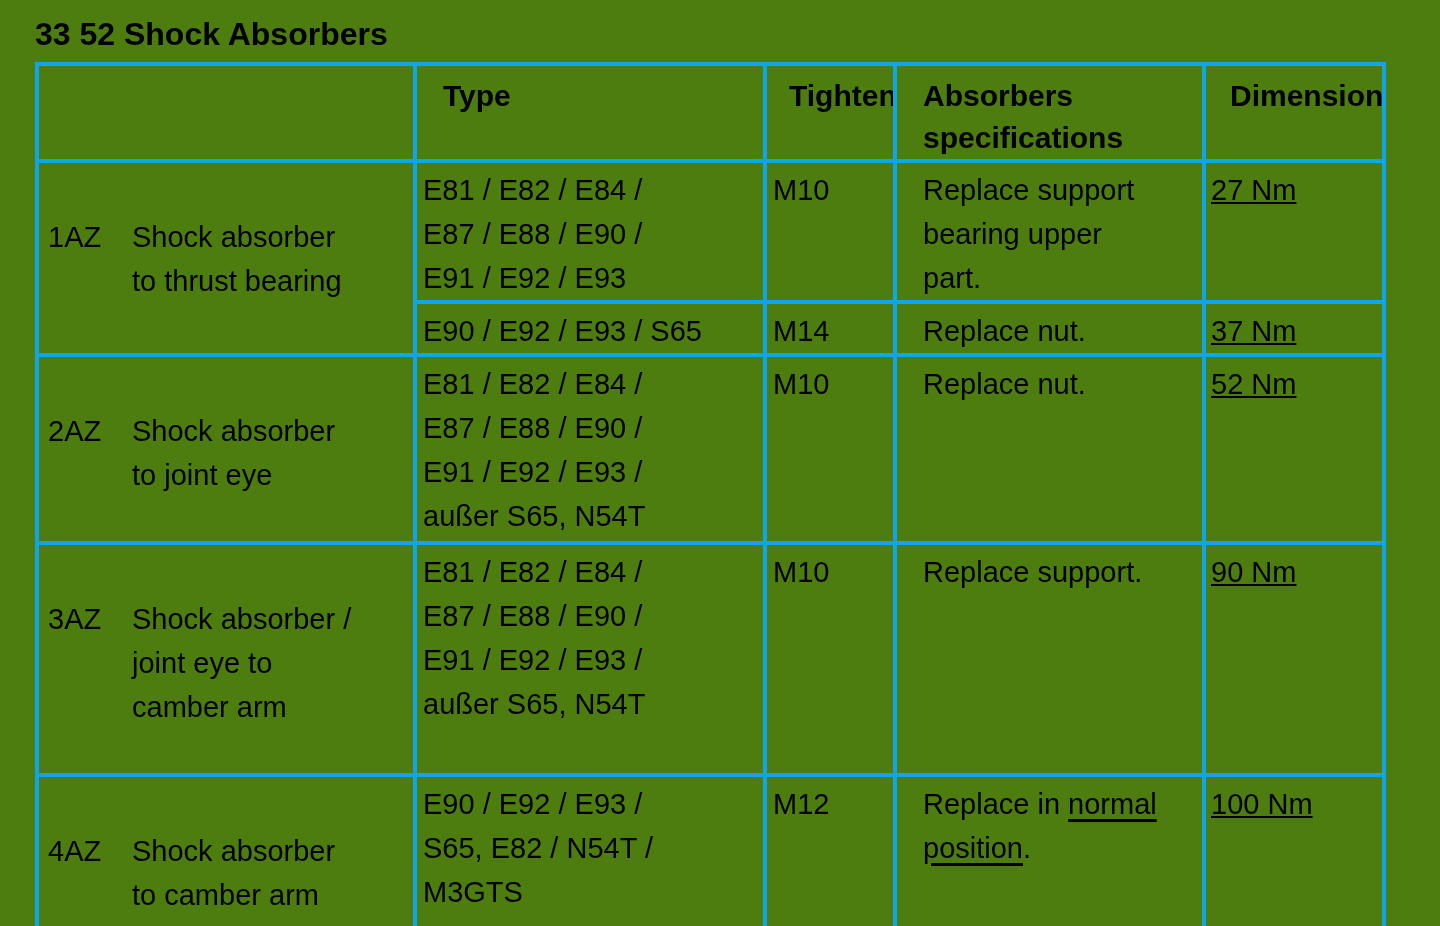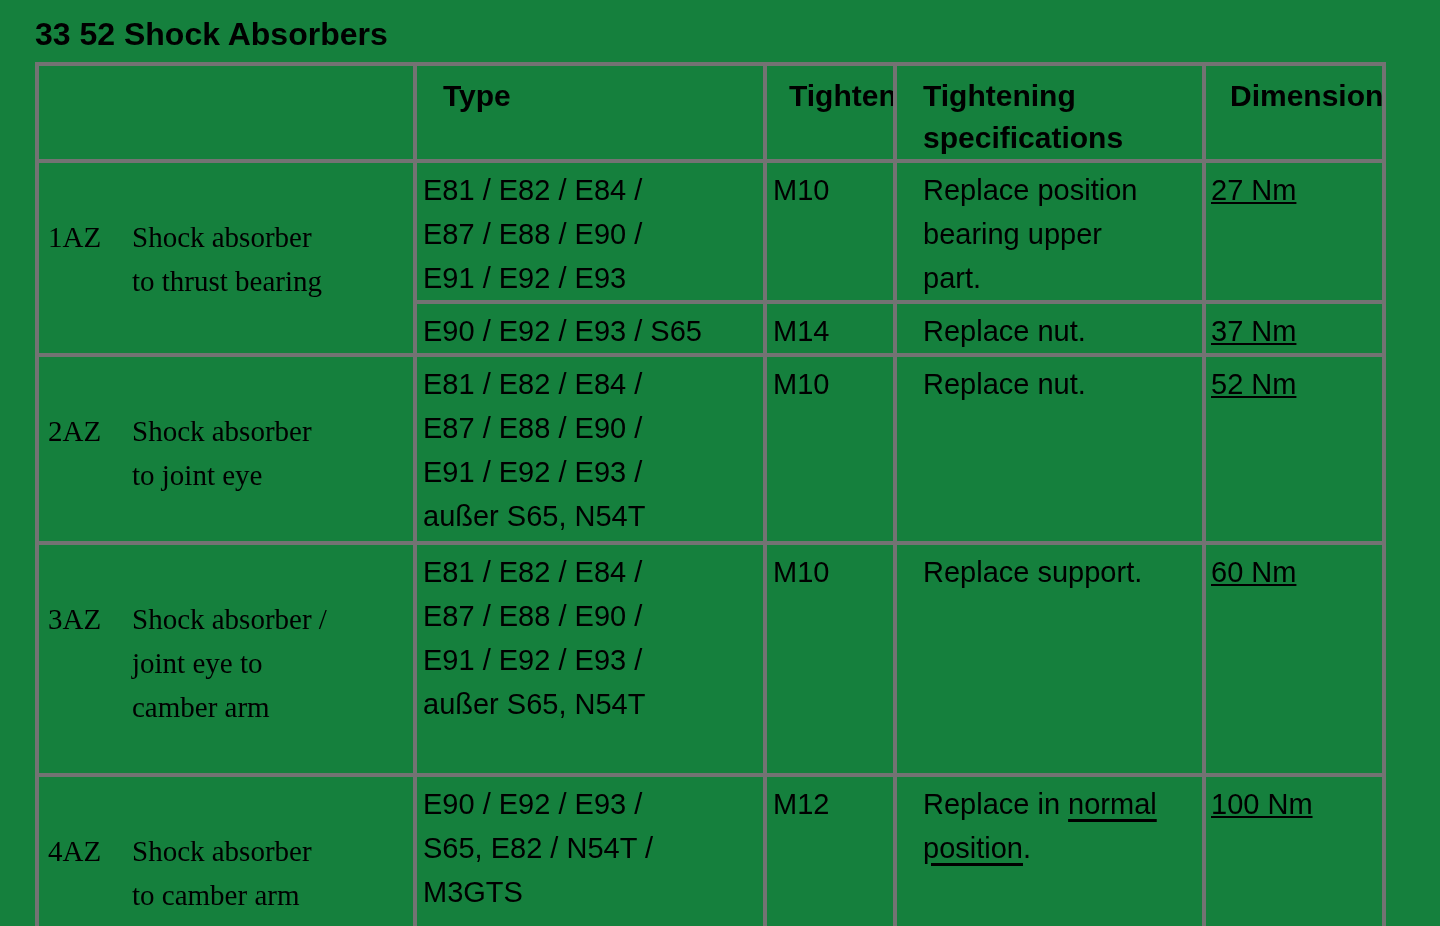--- a/index.html
+++ b/index.html
@@ -1,35 +1,35 @@
 <!DOCTYPE html>
 <html><head>
 <meta charset="utf-8">
 <style>
   * { margin:0; padding:0; box-sizing:border-box; }
   html,body { width:1440px; height:926px; background:#ffffff; }
   body { font-family:"Liberation Sans","DejaVu Sans",sans-serif; color:#000; }
-  .page { position:relative; width:1440px; height:926px; background:#15803d; overflow:hidden; }
+  .page { position:relative; width:1440px; height:926px; background:#4d7c0f; overflow:hidden; }
   .title { position:absolute; left:35px; top:16px; font-size:32px; font-weight:bold; white-space:pre; }
   .spec-table { position:absolute; left:35px; top:62px; width:1347px; border-collapse:collapse; table-layout:fixed; }
   .spec-table th, .spec-table td {
-    border:4px solid #737373; vertical-align:top;
+    border:4px solid #0ea5e9; vertical-align:top;
     font-size:29px; line-height:44px; white-space:pre-line; overflow:hidden;
   }
   .spec-table th { font-weight:bold; text-align:left; font-size:30px; line-height:42px; }
   .h-type  { padding:9px 0 0 26px; }
   .h-thread{ padding:9px 0 0 22px; }
   .h-tight { padding:9px 0 0 26px; }
   .h-dim   { padding:9px 0 0 24px; }
   .c-item  { padding:8px 4px 0 9px; }
   .c-type  { padding:5px 2px 0 6px; }
   .c-thread{ padding:5px 2px 0 6px;margin-left:22px; }
   .c-spec  { padding:5px 4px 0 26px; }
   .c-dim   { padding:5px 2px 0 5px;text-decoration:underline; }
-  .item-flex { display:flex; align-items:flex-start;font-family:Liberation Serif, serif; }
+  .item-flex { display:flex; align-items:flex-start; }
   .item-code { flex:0 0 84px; white-space:pre; }
   .item-name { flex:1 1 auto; white-space:pre-line; }
   .u { text-decoration:underline; text-decoration-thickness:3px; text-underline-offset:5px; }
 </style>
 </head>
 <body>
 
 <div class="page">
 
   <div class="title">33 52 Shock Absorbers</div>
@@ -40,40 +40,40 @@
       <col style="width:350px">
       <col style="width:130px">
       <col style="width:309px">
       <col style="width:180px">
     </colgroup>
     <thead>
       <tr style="height:91px">
         <th class="h-item"></th>
         <th class="h-type">Type</th>
         <th class="h-thread">Tighten</th>
-        <th class="h-tight">Tightening
+        <th class="h-tight">Absorbers
 specifications</th>
         <th class="h-dim">Dimension</th>
       </tr>
     </thead>
     <tbody>
 
       <tr style="height:140px">
         <td class="c-item" rowspan="2">
           <div class="item-flex">
             <span class="item-code">1AZ</span>
             <span class="item-name">Shock absorber
 to thrust bearing</span>
           </div>
         </td>
         <td class="c-type">E81 / E82 / E84 /
 E87 / E88 / E90 /
 E91 / E92 / E93</td>
         <td class="c-thread">M10</td>
-        <td class="c-spec">Replace position
+        <td class="c-spec">Replace support
 bearing upper
 part.</td>
         <td class="c-dim">27 Nm</td>
       </tr>
 
       <tr style="height:53px">
         <td class="c-type">E90 / E92 / E93 / S65</td>
         <td class="c-thread">M14</td>
         <td class="c-spec">Replace nut.</td>
         <td class="c-dim">37 Nm</td>
@@ -104,21 +104,21 @@
 joint eye to
 camber arm</span>
           </div>
         </td>
         <td class="c-type">E81 / E82 / E84 /
 E87 / E88 / E90 /
 E91 / E92 / E93 /
 außer S65, N54T</td>
         <td class="c-thread">M10</td>
         <td class="c-spec">Replace support.</td>
-        <td class="c-dim">60 Nm</td>
+        <td class="c-dim">90 Nm</td>
       </tr>
 
       <tr style="height:144px">
         <td class="c-item">
           <div class="item-flex">
             <span class="item-code">4AZ</span>
             <span class="item-name">Shock absorber
 to camber arm</span>
           </div>
         </td>

